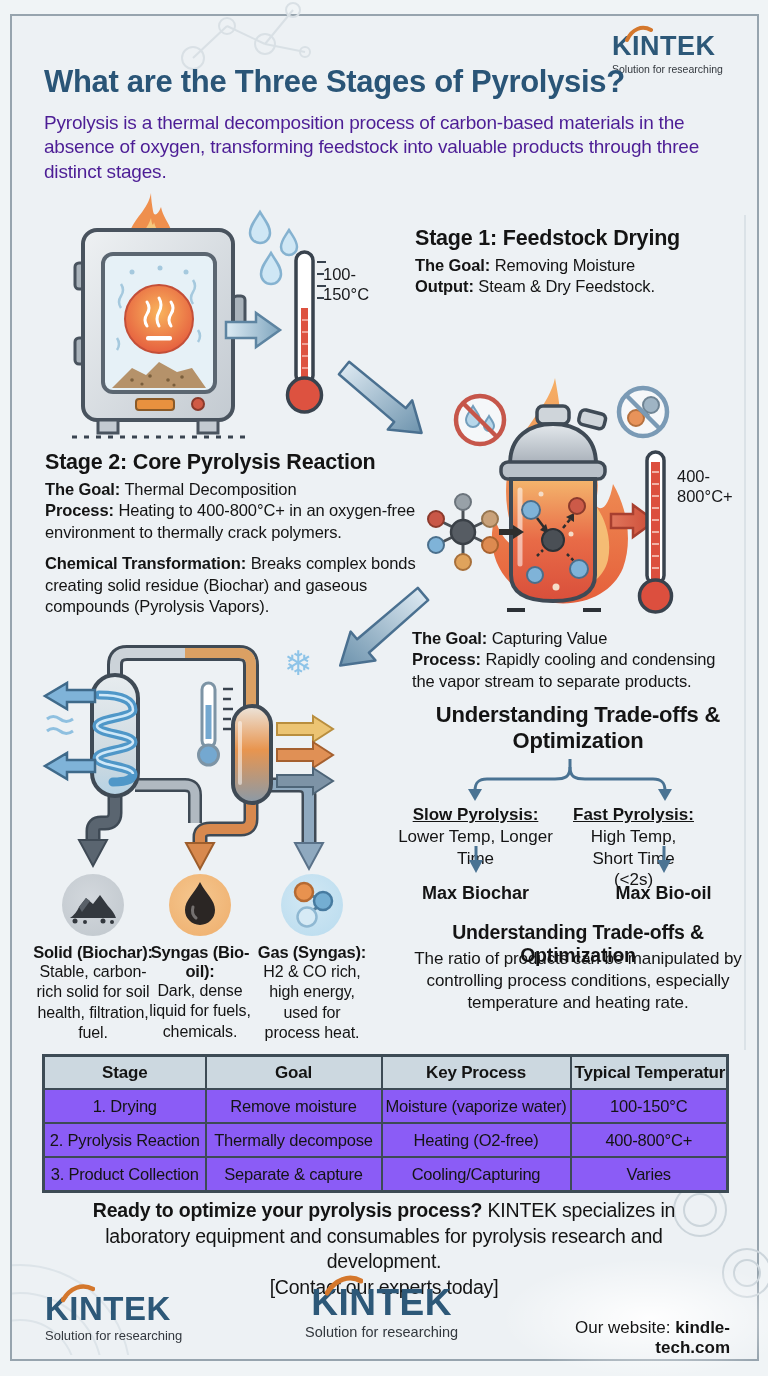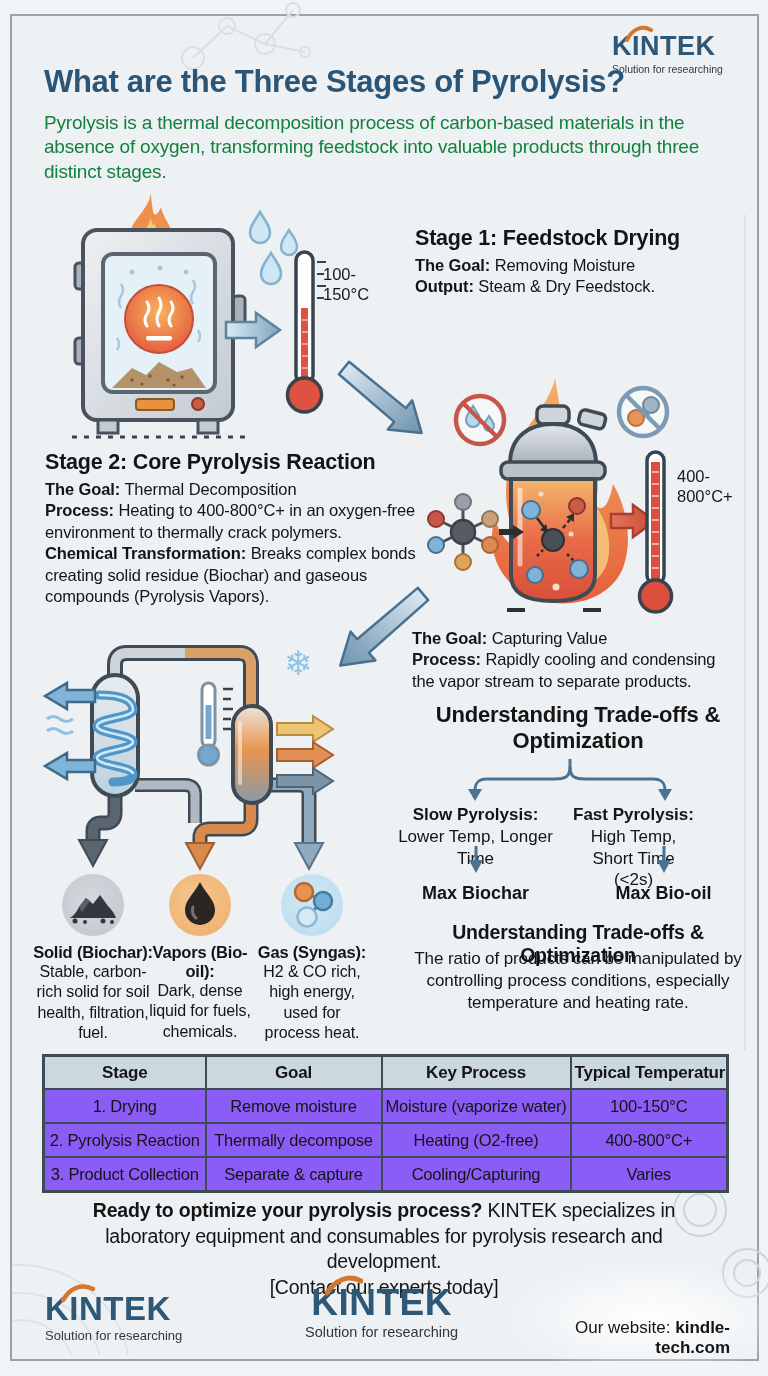--- a/index.html
+++ b/index.html
@@ -30,30 +30,30 @@
   .logo-top .logo-text{font-size:27px;}
   .logo-top .logo-tag{font-size:10.5px;}
   .logo-foot-l .logo-text{font-size:33px;}
   .logo-foot-l .logo-tag{font-size:13px;}
   .logo-foot-c .logo-text{font-size:37px;}
   .logo-foot-c .logo-tag{font-size:14.5px;}
   
   .title{
     font-size:31px;font-weight:bold;color:#2a5577;letter-spacing:-.3px;
   }
-  .intro{font-size:19px;line-height:1.28;color:#15803d;letter-spacing:-.2px;}
+  .intro{font-size:19px;line-height:1.28;color:#4c1d95;letter-spacing:-.2px;}
   
   .stageblock h3{margin:0 0 4px 0;font-size:21.5px;letter-spacing:-.2px;}
   .stageblock .ln{font-size:16.5px;line-height:1.3;letter-spacing:-.1px;}
-  .stageblock .para{}
+  .stageblock .para{margin-top:10px;}
   .tempLabel{font-size:16.5px;line-height:1.22;color:#17181a;}
   
   .toHead{font-size:22px;font-weight:bold;text-align:center;line-height:1.18;letter-spacing:-.2px;}
   .toCol{text-align:center;font-size:17px;line-height:1.28;}
-  .toCol .t{font-weight:bold;}
+  .toCol .t{font-weight:bold;text-decoration:underline;}
   .maxLbl{font-size:18px;font-weight:bold;text-align:center;}
   .toHead2{font-size:19.5px;font-weight:bold;text-align:center;letter-spacing:-.2px;}
   .toBody{font-size:17px;text-align:center;line-height:1.3;letter-spacing:-.1px;}
   
   .prodCol{position:absolute;text-align:center;}
   .prodCircle{width:62px;height:62px;border-radius:50%;margin:0 auto;}
   .prodTitle{font-size:16.5px;font-weight:bold;margin-top:7px;letter-spacing:-.2px;}
   .prodDesc{font-size:16px;line-height:1.28;letter-spacing:-.1px;}
   
   table.sum{border-collapse:collapse;table-layout:fixed;width:684px;background:#8b5cf6;}
@@ -478,21 +478,21 @@
   <div class="prodDesc">Stable, carbon-rich solid for soil health, filtration, fuel.</div>
 </div>
 
 <div class="prodCol" style="left:141px;top:874px;width:118px;">
   <div class="prodCircle" style="background:radial-gradient(circle at 45% 40%, #f5c78f, #eead6b);">
     <svg width="62" height="62" viewBox="0 0 62 62">
       <path d="M31,8 C37,20 46,26 46,36 A15,15 0 1 1 16,36 C16,26 25,20 31,8 Z" fill="#2b2624"></path>
       <path d="M24,33 q-2,7 3,11" stroke="rgba(255,255,255,.35)" stroke-width="3" fill="none" stroke-linecap="round"></path>
     </svg>
   </div>
-  <div class="prodTitle">Vapors (Bio-oil):</div>
+  <div class="prodTitle">Syngas (Bio-oil):</div>
   <div class="prodDesc">Dark, dense liquid for fuels, chemicals.</div>
 </div>
 
 <div class="prodCol" style="left:254px;top:874px;width:116px;">
   <div class="prodCircle" style="background:radial-gradient(circle at 45% 40%, #d2e8f4, #b8dbee);">
     <svg width="62" height="62" viewBox="0 0 62 62">
       <line x1="28" y1="21" x2="37" y2="24" stroke="#55809c" stroke-width="3"></line>
       <line x1="38" y1="32" x2="31" y2="37" stroke="#55809c" stroke-width="3"></line>
       <circle cx="23" cy="18" r="9" fill="#e8924f" stroke="#b56a32" stroke-width="2.5"></circle>
       <circle cx="42" cy="27" r="9" fill="#74aed2" stroke="#477ba0" stroke-width="2.5"></circle>

